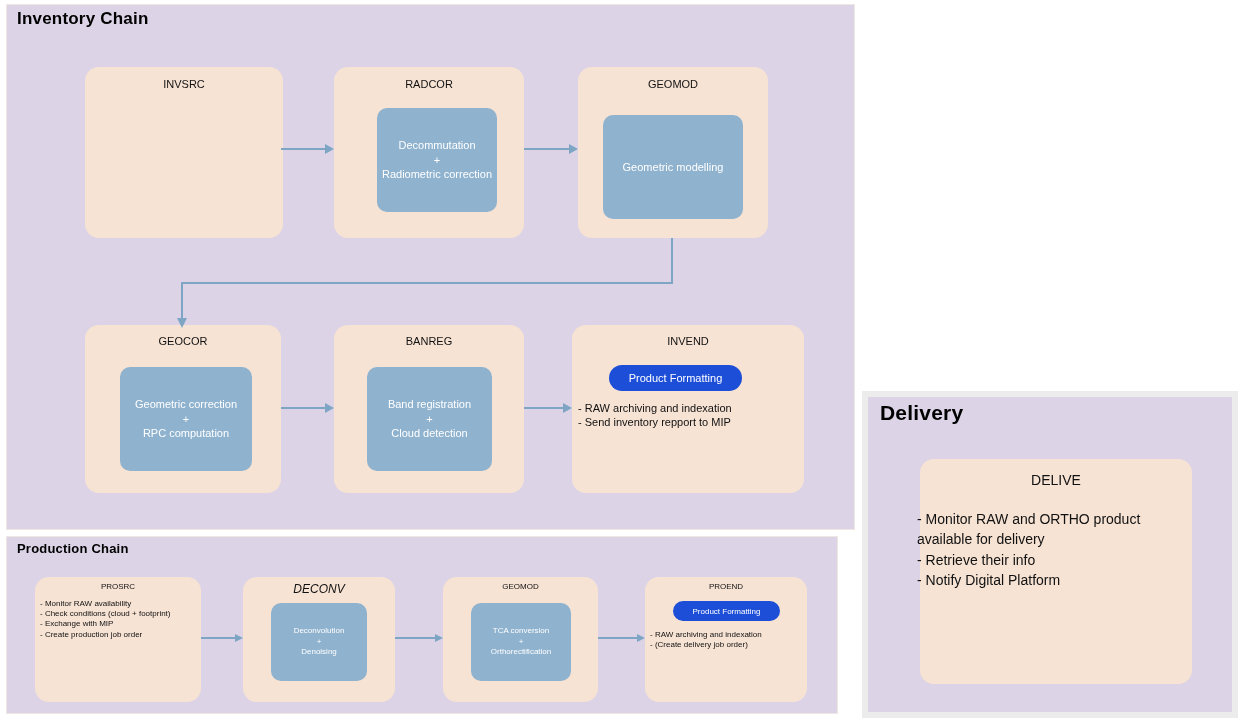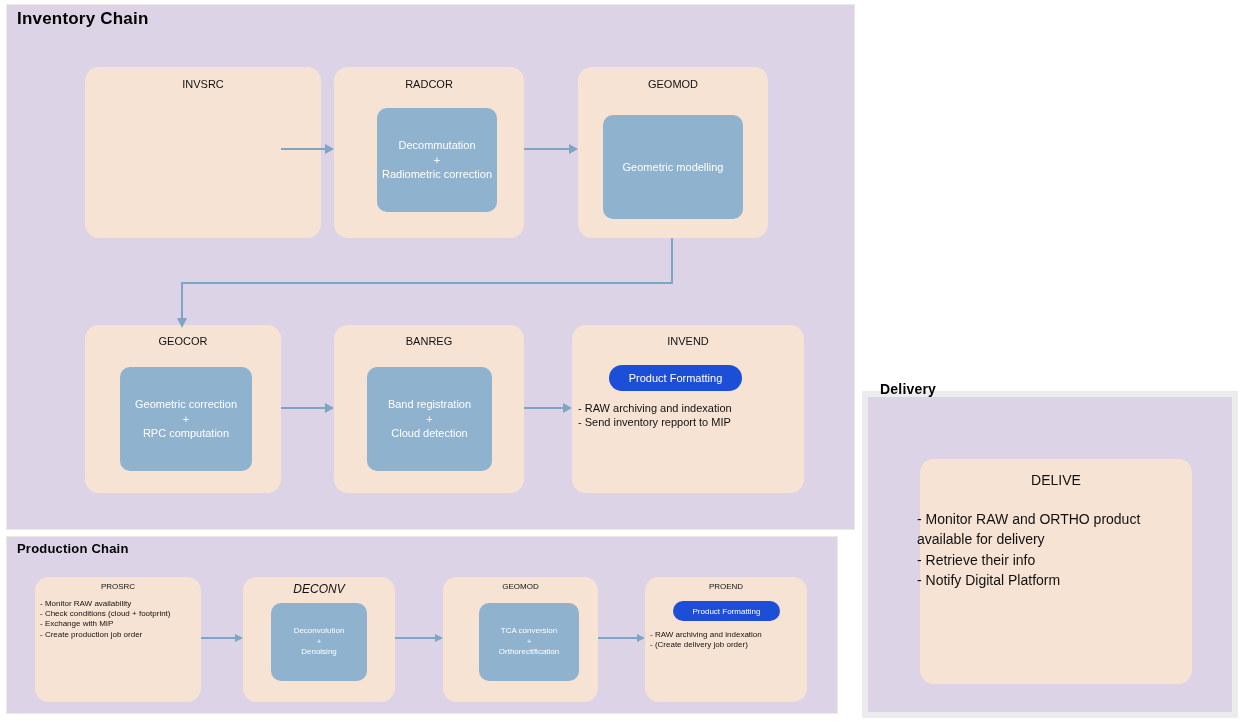--- a/index.html
+++ b/index.html
@@ -24,21 +24,21 @@
   .conn{position:absolute;pointer-events:none;overflow:visible;}
   .conn line,.conn polyline{stroke:#7fa5c4;stroke-width:2;fill:none;}
   .conn polygon{fill:#7fa5c4;}
 </style>
 </head>
 <body>
 
 <div class="panel framed" style="left:6px;top:4px;width:849px;height:526px;"></div>
 <div class="panel-title" style="left:17px;top:9px;font-size:17px;">Inventory Chain</div>
 
-<div class="node" style="left:85px;top:67px;width:236px;height:171px;">
+<div class="node" style="left:85px;top:67px;width:198px;height:171px;">
   <div class="node-title" style="top:11px;font-size:11px;">INVSRC</div>
 </div>
 
 <div class="node" style="left:334px;top:67px;width:190px;height:171px;">
   <div class="node-title" style="top:11px;font-size:11px;">RADCOR</div>
   <div class="inner" style="left:43px;top:41px;width:120px;height:104px;font-size:11px;">Decommutation
 +
 Radiometric correction</div>
 </div>
 
@@ -102,21 +102,21 @@
 
 <div class="node" style="left:243px;top:577px;width:152px;height:125px;">
   <div class="node-title" style="top:5px;font-size:12px;font-style:italic;">DECONV</div>
   <div class="inner" style="left:28px;top:26px;width:96px;height:78px;font-size:8px;">Deconvolution
 +
 Denoising</div>
 </div>
 
 <div class="node" style="left:443px;top:577px;width:155px;height:125px;">
   <div class="node-title" style="top:5px;font-size:8px;">GEOMOD</div>
-  <div class="inner" style="left:28px;top:26px;width:100px;height:78px;font-size:8px;margin-left:8px;">TCA conversion
+  <div class="inner" style="left:28px;top:26px;width:100px;height:78px;font-size:8px;">TCA conversion
 +
 Orthorectification</div>
 </div>
 
 <div class="node" style="left:645px;top:577px;width:162px;height:125px;">
   <div class="node-title" style="top:5px;font-size:8px;">PROEND</div>
   <div class="pill" style="left:28px;top:24px;width:107px;height:20px;font-size:8px;">Product Formatting</div>
   <div class="node-lines" style="left:5px;top:53px;right:3px;font-size:8px;">- RAW archiving and indexation
 - (Create delivery job order)</div>
 </div>
@@ -128,20 +128,20 @@
 <svg class="conn" style="left:395px;top:632px;width:50px;height:12px;">
   <line x1="0" y1="6" x2="40" y2="6"></line>
   <polygon points="40,2 48,6 40,10"></polygon>
 </svg>
 <svg class="conn" style="left:598px;top:632px;width:49px;height:12px;">
   <line x1="0" y1="6" x2="39" y2="6"></line>
   <polygon points="39,2 47,6 39,10"></polygon>
 </svg>
 
 <div class="panel framed" style="left:862px;top:391px;width:376px;height:327px;border:6px solid #ececec;"></div>
-<div class="panel-title" style="left:880px;top:381px;font-size:14px;text-align:right;">Delivery</div>
+<div class="panel-title" style="left:880px;top:401px;font-size:21px;text-align:right;">Delivery</div>
 
 <div class="node" style="left:920px;top:459px;width:272px;height:225px;">
   <div class="node-title" style="top:13px;font-size:14px;">DELIVE</div>
   <div class="node-lines" style="left:-3px;top:50px;right:4px;font-size:14px;line-height:1.45;">- Monitor RAW and ORTHO product available for delivery
 - Retrieve their info
 - Notify Digital Platform</div>
 </div>
 
 </body></html>

